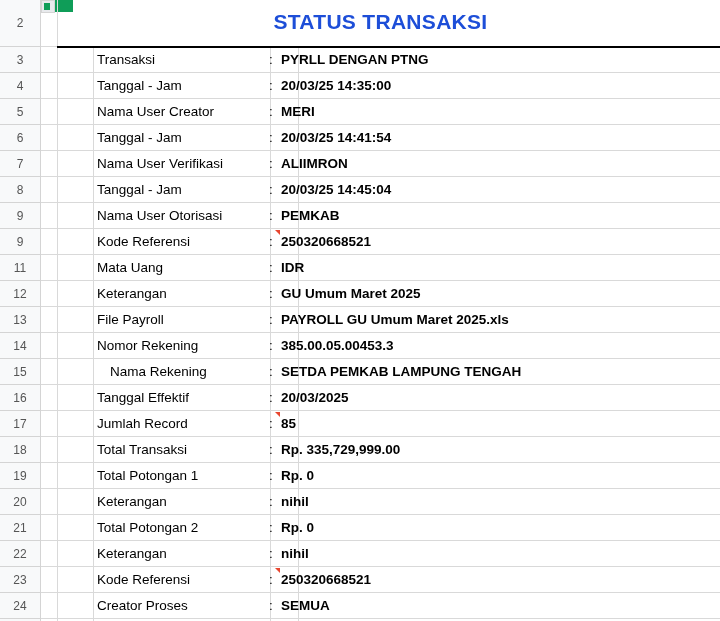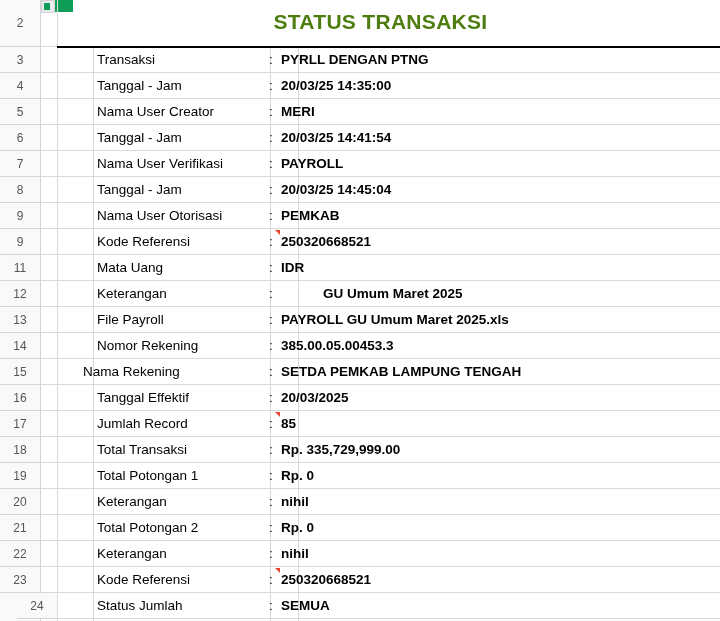--- a/index.html
+++ b/index.html
@@ -62,21 +62,21 @@
     background: #d9d9d9;
   }
   
   .title {
     position: absolute;
     left: 0;
     right: 0;
     text-align: center;
     font-size: 21px;
     font-weight: bold;
-    color: #4d7c0f;
+    color: #1d4ed8;
     letter-spacing: 0.3px;
   }
   .title-underline {
     position: absolute;
     height: 2px;
     background: #000000;
   }
   
   .label {
     position: absolute;
@@ -175,61 +175,61 @@
       <div class="rowhdr" style="top: 333px; height: 26px;">14</div>
       <div class="rowhdr" style="top: 359px; height: 26px;">15</div>
       <div class="rowhdr" style="top: 385px; height: 26px;">16</div>
       <div class="rowhdr" style="top: 411px; height: 26px;">17</div>
       <div class="rowhdr" style="top: 437px; height: 26px;">18</div>
       <div class="rowhdr" style="top: 463px; height: 26px;">19</div>
       <div class="rowhdr" style="top: 489px; height: 26px;">20</div>
       <div class="rowhdr" style="top: 515px; height: 26px;">21</div>
       <div class="rowhdr" style="top: 541px; height: 26px;">22</div>
       <div class="rowhdr" style="top: 567px; height: 26px;">23</div>
-      <div class="rowhdr" style="top: 593px; height: 26px; margin-left: 17px;">24</div>
+      <div class="rowhdr" style="top: 593px; height: 26px;">24</div>
     </div>
   <div id="cells">
       <div class="label" style="left: 97px; top: 52px;">Transaksi</div>
       <div class="colon" style="left: 269px; top: 52px;">:</div>
       <div class="value" style="left: 281px; top: 52px;">PYRLL DENGAN PTNG</div>
       <div class="label" style="left: 97px; top: 78px;">Tanggal - Jam</div>
       <div class="colon" style="left: 269px; top: 78px;">:</div>
       <div class="value" style="left: 281px; top: 78px;">20/03/25 14:35:00</div>
       <div class="label" style="left: 97px; top: 104px;">Nama User Creator</div>
       <div class="colon" style="left: 269px; top: 104px;">:</div>
       <div class="value" style="left: 281px; top: 104px;">MERI</div>
       <div class="label" style="left: 97px; top: 130px;">Tanggal - Jam</div>
       <div class="colon" style="left: 269px; top: 130px;">:</div>
       <div class="value" style="left: 281px; top: 130px; text-align: right;">20/03/25 14:41:54</div>
       <div class="label" style="left: 97px; top: 156px;">Nama User Verifikasi</div>
       <div class="colon" style="left: 269px; top: 156px;">:</div>
-      <div class="value" style="left: 281px; top: 156px;">PAYROLL</div>
+      <div class="value" style="left: 281px; top: 156px;">ALIIMRON</div>
       <div class="label" style="left: 97px; top: 182px;">Tanggal - Jam</div>
       <div class="colon" style="left: 269px; top: 182px;">:</div>
       <div class="value" style="left: 281px; top: 182px;">20/03/25 14:45:04</div>
       <div class="label" style="left: 97px; top: 208px;">Nama User Otorisasi</div>
       <div class="colon" style="left: 269px; top: 208px;">:</div>
       <div class="value" style="left: 281px; top: 208px;">PEMKAB</div>
       <div class="label" style="left: 97px; top: 234px;">Kode Referensi</div>
       <div class="colon" style="left: 269px; top: 234px;">:</div>
       <div class="value" style="left: 281px; top: 234px;">250320668521</div>
       <div class="cmt" style="left: 275px; top: 230px;"></div>
       <div class="label" style="left: 97px; top: 260px;">Mata Uang</div>
       <div class="colon" style="left: 269px; top: 260px;">:</div>
       <div class="value" style="left: 281px; top: 260px;">IDR</div>
       <div class="label" style="left: 97px; top: 286px;">Keterangan</div>
       <div class="colon" style="left: 269px; top: 286px;">:</div>
-      <div class="value" style="left: 281px; top: 286px; margin-left: 42px;">GU Umum Maret 2025</div>
+      <div class="value" style="left: 281px; top: 286px;">GU Umum Maret 2025</div>
       <div class="label" style="left: 97px; top: 312px;">File Payroll</div>
       <div class="colon" style="left: 269px; top: 312px;">:</div>
       <div class="value" style="left: 281px; top: 312px;">PAYROLL GU Umum Maret 2025.xls</div>
       <div class="label" style="left: 97px; top: 338px;">Nomor Rekening</div>
       <div class="colon" style="left: 269px; top: 338px;">:</div>
       <div class="value" style="left: 281px; top: 338px;">385.00.05.00453.3</div>
-      <div class="label" style="left: 83px; top: 364px;">Nama Rekening</div>
+      <div class="label" style="left: 110px; top: 364px;">Nama Rekening</div>
       <div class="colon" style="left: 269px; top: 364px;">:</div>
       <div class="value" style="left: 281px; top: 364px;">SETDA PEMKAB LAMPUNG TENGAH</div>
       <div class="label" style="left: 97px; top: 390px;">Tanggal Effektif</div>
       <div class="colon" style="left: 269px; top: 390px;">:</div>
       <div class="value" style="left: 281px; top: 390px;">20/03/2025</div>
       <div class="label" style="left: 97px; top: 416px;">Jumlah Record</div>
       <div class="colon" style="left: 269px; top: 416px;">:</div>
       <div class="value" style="left: 281px; top: 416px;">85</div>
       <div class="cmt" style="left: 275px; top: 412px;"></div>
       <div class="label" style="left: 97px; top: 442px;">Total Transaksi</div>
@@ -244,18 +244,18 @@
       <div class="label" style="left: 97px; top: 520px;">Total Potongan 2</div>
       <div class="colon" style="left: 269px; top: 520px;">:</div>
       <div class="value" style="left: 281px; top: 520px;">Rp. 0</div>
       <div class="label" style="left: 97px; top: 546px;">Keterangan</div>
       <div class="colon" style="left: 269px; top: 546px;">:</div>
       <div class="value" style="left: 281px; top: 546px;">nihil</div>
       <div class="label" style="left: 97px; top: 572px;">Kode Referensi</div>
       <div class="colon" style="left: 269px; top: 572px;">:</div>
       <div class="value" style="left: 281px; top: 572px;">250320668521</div>
       <div class="cmt" style="left: 275px; top: 568px;"></div>
-      <div class="label" style="left: 97px; top: 598px;">Status Jumlah</div>
+      <div class="label" style="left: 97px; top: 598px;">Creator Proses</div>
       <div class="colon" style="left: 269px; top: 598px;">:</div>
       <div class="value" style="left: 281px; top: 598px;">SEMUA</div>
     </div>
 
 </div>
 
 </body></html>

